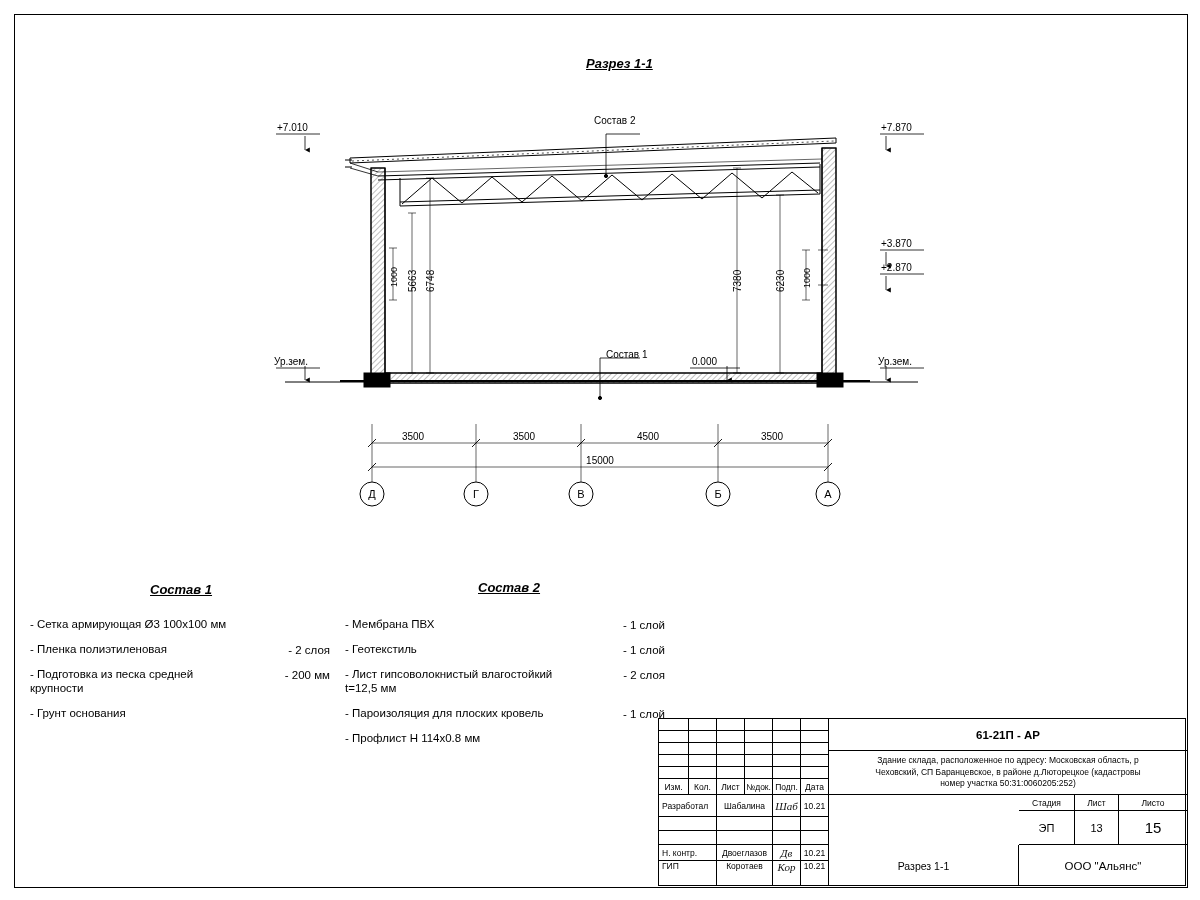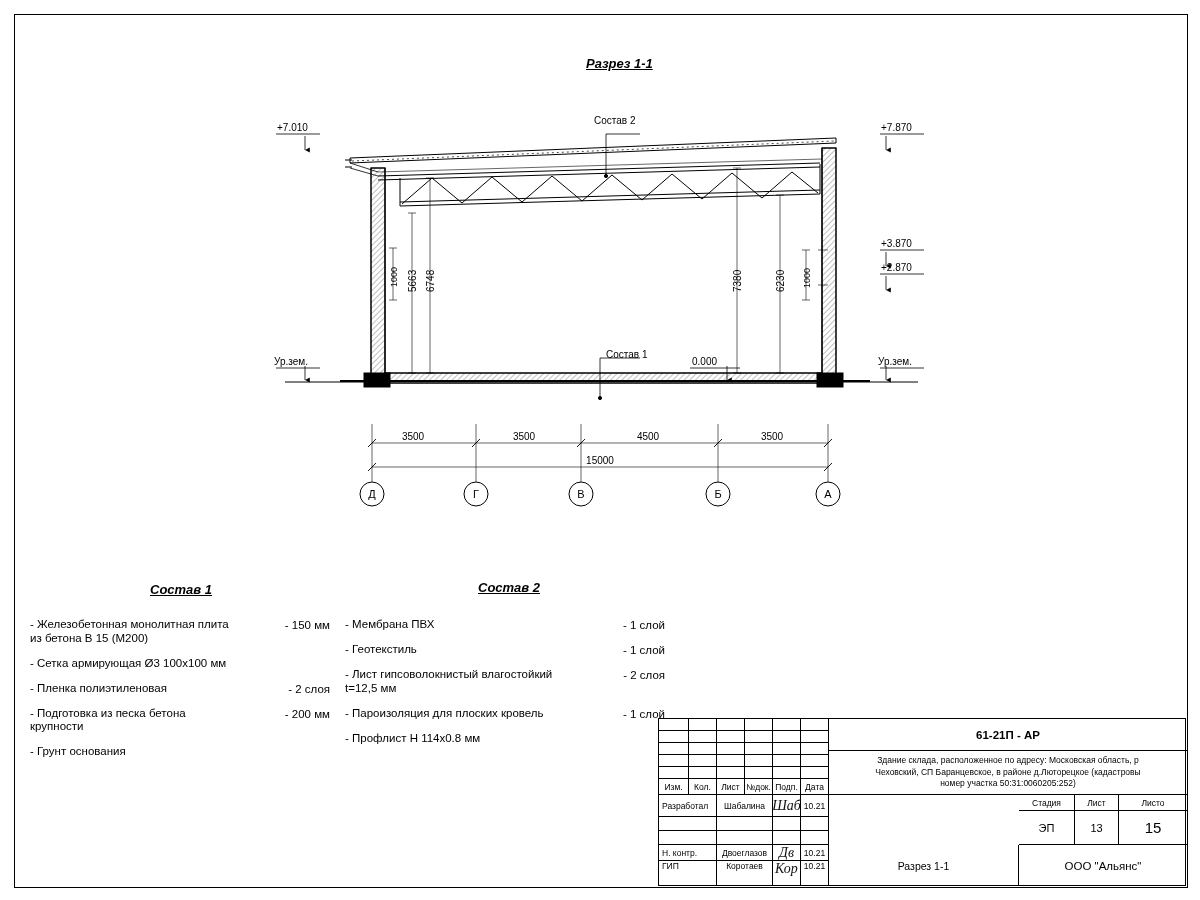--- a/index.html
+++ b/index.html
@@ -30,21 +30,21 @@
   .row .qty{position:absolute;right:0;top:0;text-align:right;white-space:nowrap;}
   
   #stamp{left:658px;top:718px;width:528px;height:168px;border:1px solid #000;box-sizing:border-box;font-size:10px;}
   .cell{position:absolute;box-sizing:border-box;display:flex;align-items:center;justify-content:center;text-align:center;padding:0 2px;}
   .cell.left{justify-content:flex-start;}
   .b-r{border-right:1px solid #000;}
   .b-b{border-bottom:1px solid #000;}
   .tiny{font-size:8.5px;}
   .italic{font-style:italic;}
   .bold{font-weight:bold;}
-  .sig{font-family:"Liberation Serif",serif;font-style:italic;font-size:14px;color:#111;text-align:right;}
+  .sig{font-family:"Liberation Serif",serif;font-style:italic;font-size:11px;color:#111;text-align:right;}
   .wrap{white-space:normal;line-height:1.2;}
 </style>
 </head>
 <body>
 
 <div class="sheet">
 
   <div class="border-frame"></div>
 
   <div class="abs" id="section-title">Разрез 1-1</div>
@@ -225,34 +225,29 @@
       <text transform="translate(784,292) rotate(-90)" font-size="10">6230</text>
       <text transform="translate(810,288) rotate(-90)" font-size="9">1000</text>
     </g>
   </svg>
 
   <div class="abs comp-head" id="comp1-title">Состав 1</div>
   <div class="abs comp-head" id="comp2-title">Состав 2</div>
 
   <div class="abs comp-list" id="comp1">
     <div class="row">
-      <span class="txt wrap" style="white-space: pre-line;">- Железобетонная  монолитная плита
-  из бетона В 15 (М200)</span>
-      <span class="qty">- 150 мм</span>
-    </div>
-    <div class="row">
       <span class="txt wrap" style="white-space: pre-line;">- Сетка армирующая Ø3 100х100 мм</span>
       <span class="qty"></span>
     </div>
     <div class="row">
       <span class="txt wrap" style="white-space: pre-line;">- Пленка полиэтиленовая</span>
       <span class="qty">-  2 слоя</span>
     </div>
     <div class="row">
-      <span class="txt wrap" style="white-space: pre-line;">- Подготовка из песка бетона
+      <span class="txt wrap" style="white-space: pre-line;">- Подготовка из песка средней
   крупности</span>
       <span class="qty">- 200 мм</span>
     </div>
     <div class="row">
       <span class="txt wrap" style="white-space: pre-line;">- Грунт основания</span>
       <span class="qty"></span>
     </div>
   </div>
 
   <div class="abs comp-list" id="comp2">

